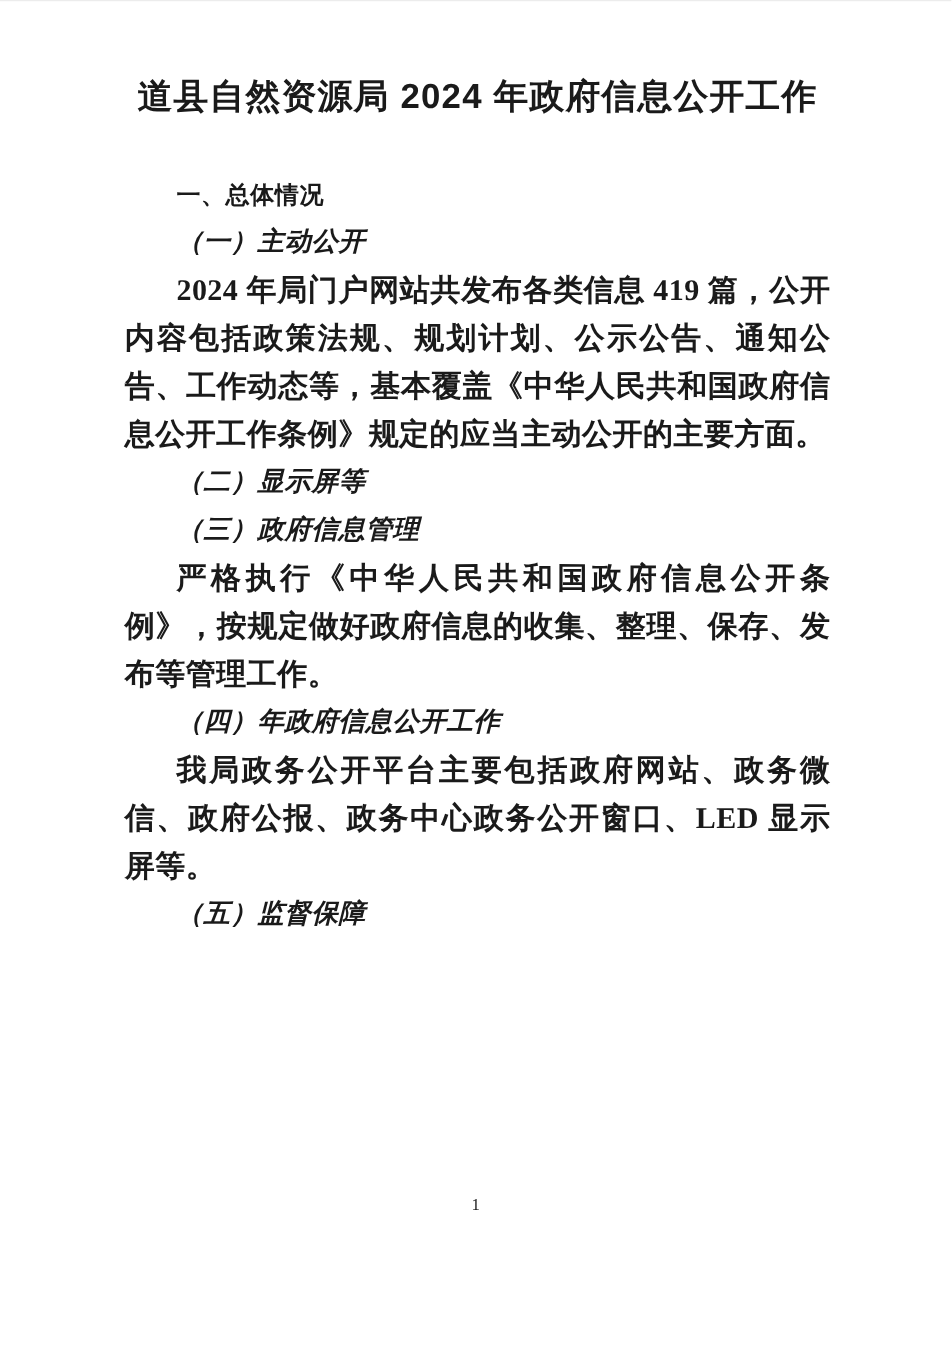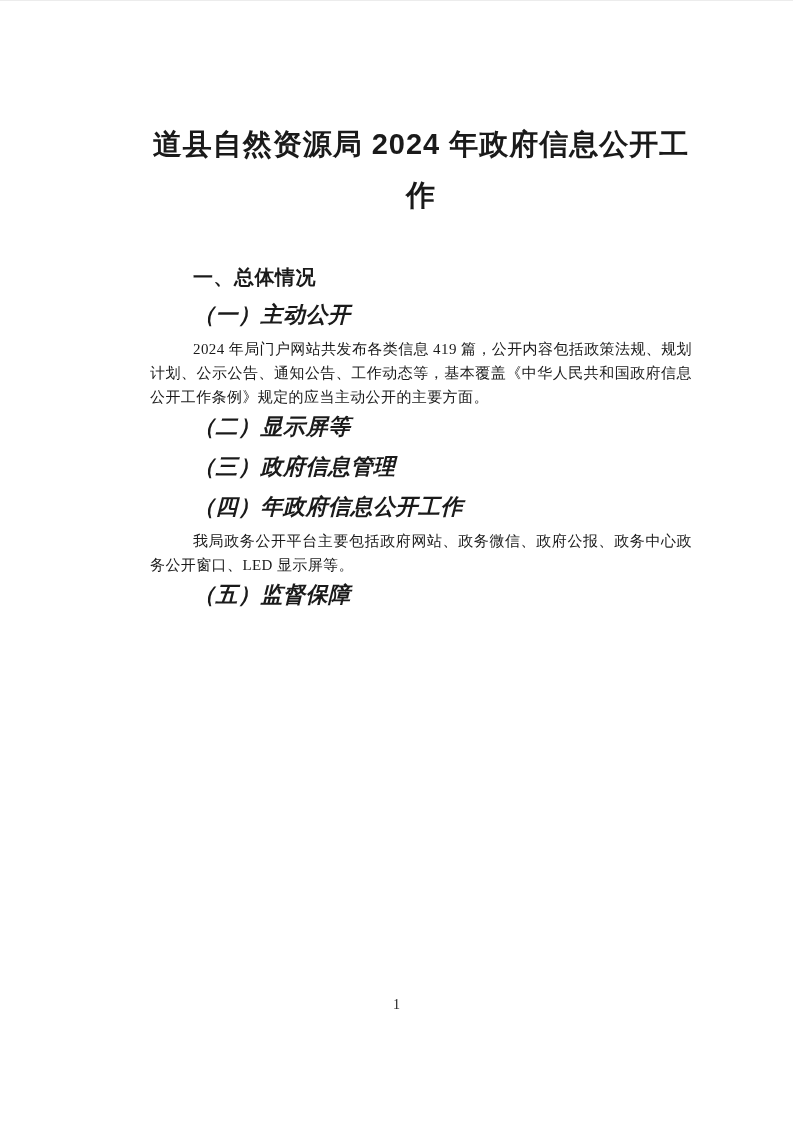--- a/index.html
+++ b/index.html
@@ -12,22 +12,21 @@
     position: relative;
     width: 793px;
     height: 1122px;
     background: #ffffff;
     color: #1a1a1a;
     overflow: hidden;
     border-top: 1px solid #ececec;
     box-sizing: border-box;
   }
   .content {
-    padding: 118px 101px 0 104px;
-    margin-left: 46px;
+    padding: 55px 101px 0 104px;
   }
   .doc-title {
     margin: 0 0 36px 0;
     font-family: "Liberation Sans", "DejaVu Sans", sans-serif;
     font-size: 29px;
     font-weight: bold;
     line-height: 51px;
     text-align: center;
     letter-spacing: 1px;
   }
@@ -49,23 +48,23 @@
     font-style: italic;
     font-size: 22px;
     font-weight: bold;
     line-height: 40px;
     text-indent: 43px;
     letter-spacing: 0.5px;
   }
   .body-p {
     margin: 0;
     font-family: "Liberation Serif", "DejaVu Serif", serif;
-    font-size: 15px;
-    font-weight: normal;
-    line-height: 24px;
+    font-size: 25px;
+    font-weight: bold;
+    line-height: 40px;
     text-align: justify;
     text-indent: 43px;
     letter-spacing: 0.4px;
   }
   .page-number {
     position: absolute;
     left: 0;
     right: 0;
     top: 996px;
     text-align: center;
@@ -88,20 +87,21 @@
 
     <h3 class="sec-h2">（一）主动公开</h3>
 
     <p class="body-p">2024 年局门户网站共发布各类信息 419 篇，公开内容包括政策法规、规划计划、公示公告、通知公告、工作动态等，基本覆盖《中华人民共和国政府信息公开工作条例》规定的应当主动公开的主要方面。</p>
 
     <h3 class="sec-h2">（二）显示屏等</h3>
 
 
     <h3 class="sec-h2">（三）政府信息管理</h3>
 
+    <p class="body-p">严格执行《中华人民共和国政府信息公开条例》，按规定做好政府信息的收集、整理、保存、发布等管理工作。</p>
 
     <h3 class="sec-h2">（四）年政府信息公开工作</h3>
 
     <p class="body-p">我局政务公开平台主要包括政府网站、政务微信、政府公报、政务中心政务公开窗口、LED 显示屏等。</p>
 
     <h3 class="sec-h2">（五）监督保障</h3>
 
   </div>
 
   <div class="page-number">1</div>

